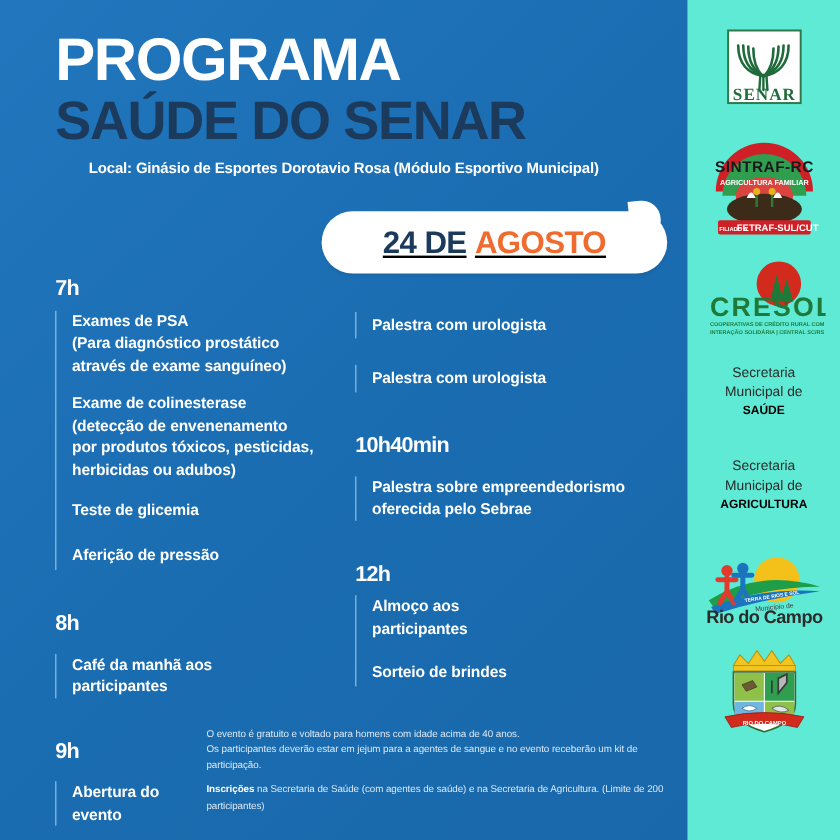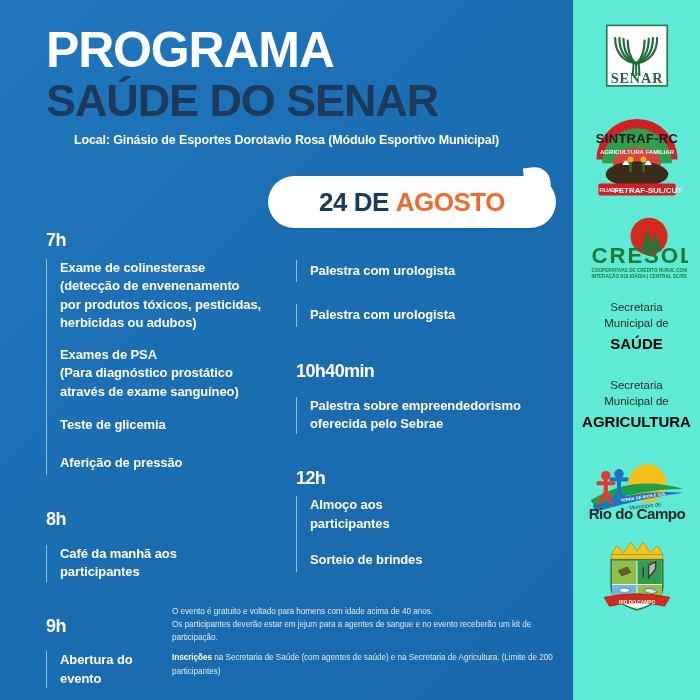--- a/index.html
+++ b/index.html
@@ -43,21 +43,21 @@
     background:#ffffff; border-radius:26px;
     display:flex; align-items:center; justify-content:center;
     box-shadow:0 2px 3px rgba(0,0,0,.07);
   }
   .date-pill .tail {
     position:absolute; right:6px; top:-9px;
     width:26px; height:22px; background:#ffffff;
     border-radius:0 60% 10% 0 / 0 70% 20% 0;
     transform:rotate(-6deg);
   }
-  .date-text { position:relative; font-size:26px; font-weight:bold; letter-spacing:-0.5px; white-space:nowrap; }
+  .date-text { position:relative; font-size:26px; font-weight:bold; letter-spacing:-0.5px; white-space:nowrap;text-decoration:underline; }
   .date-text .d1 { color:#1b3a5c; }
   .date-text .d2 { color:#ef6b2e; margin-left:7px; }
 
   
   .cols { position:absolute; top:196px; left:0; width:573px; }
   .col { position:absolute; }
   .col-left  { left:46px;  width:235px; }
   .col-right { left:296px; width:250px; top:48px; }
 
   .time {
@@ -97,21 +97,21 @@
   .sintraf     { height:104px; }
   .cresol      { height:82px; }
   .txt-logo    { height:78px; flex-direction:column; justify-content:center; }
   .riocampo    { height:86px; }
   .brasao      { height:92px; }
 
   .txt-logo .l1,.txt-logo .l2 {
     font-size:11.5px; color:#2b2b2b; font-weight:normal; line-height:1.38; text-align:center;
   }
   .txt-logo .l3 {
-    font-size:15px; color:#000000; font-weight:bold; line-height:1.4; text-align:center;
+    font-size:10px; color:#000000; font-weight:bold; line-height:1.4; text-align:center;
     margin-top:1px;
   }
 </style>
 </head>
 <body>
 
 <div class="poster">
 
   <div class="blue-panel">
 
@@ -126,22 +126,22 @@
       <div class="date-text">
         <span class="d1">24 DE</span><span class="d2">AGOSTO</span>
       </div>
     </div>
 
     <div class="cols">
       <div class="col col-left">
           <div class="blk">
             <div class="time">7h</div>
             <div class="items">
+              <div class="item">Exames de PSA<br>(Para diagnóstico prostático<br>através de exame sanguíneo)</div>
               <div class="item">Exame de colinesterase<br>(detecção de envenenamento<br>por produtos tóxicos, pesticidas,<br>herbicidas ou adubos)</div>
-              <div class="item">Exames de PSA<br>(Para diagnóstico prostático<br>através de exame sanguíneo)</div>
               <div class="item loose">Teste de glicemia</div>
               <div class="item loose">Aferição de pressão</div>
             </div>
           </div>
           <div class="blk">
             <div class="time">8h</div>
             <div class="items">
               <div class="item">Café da manhã aos<br>participantes</div>
             </div>
           </div>

